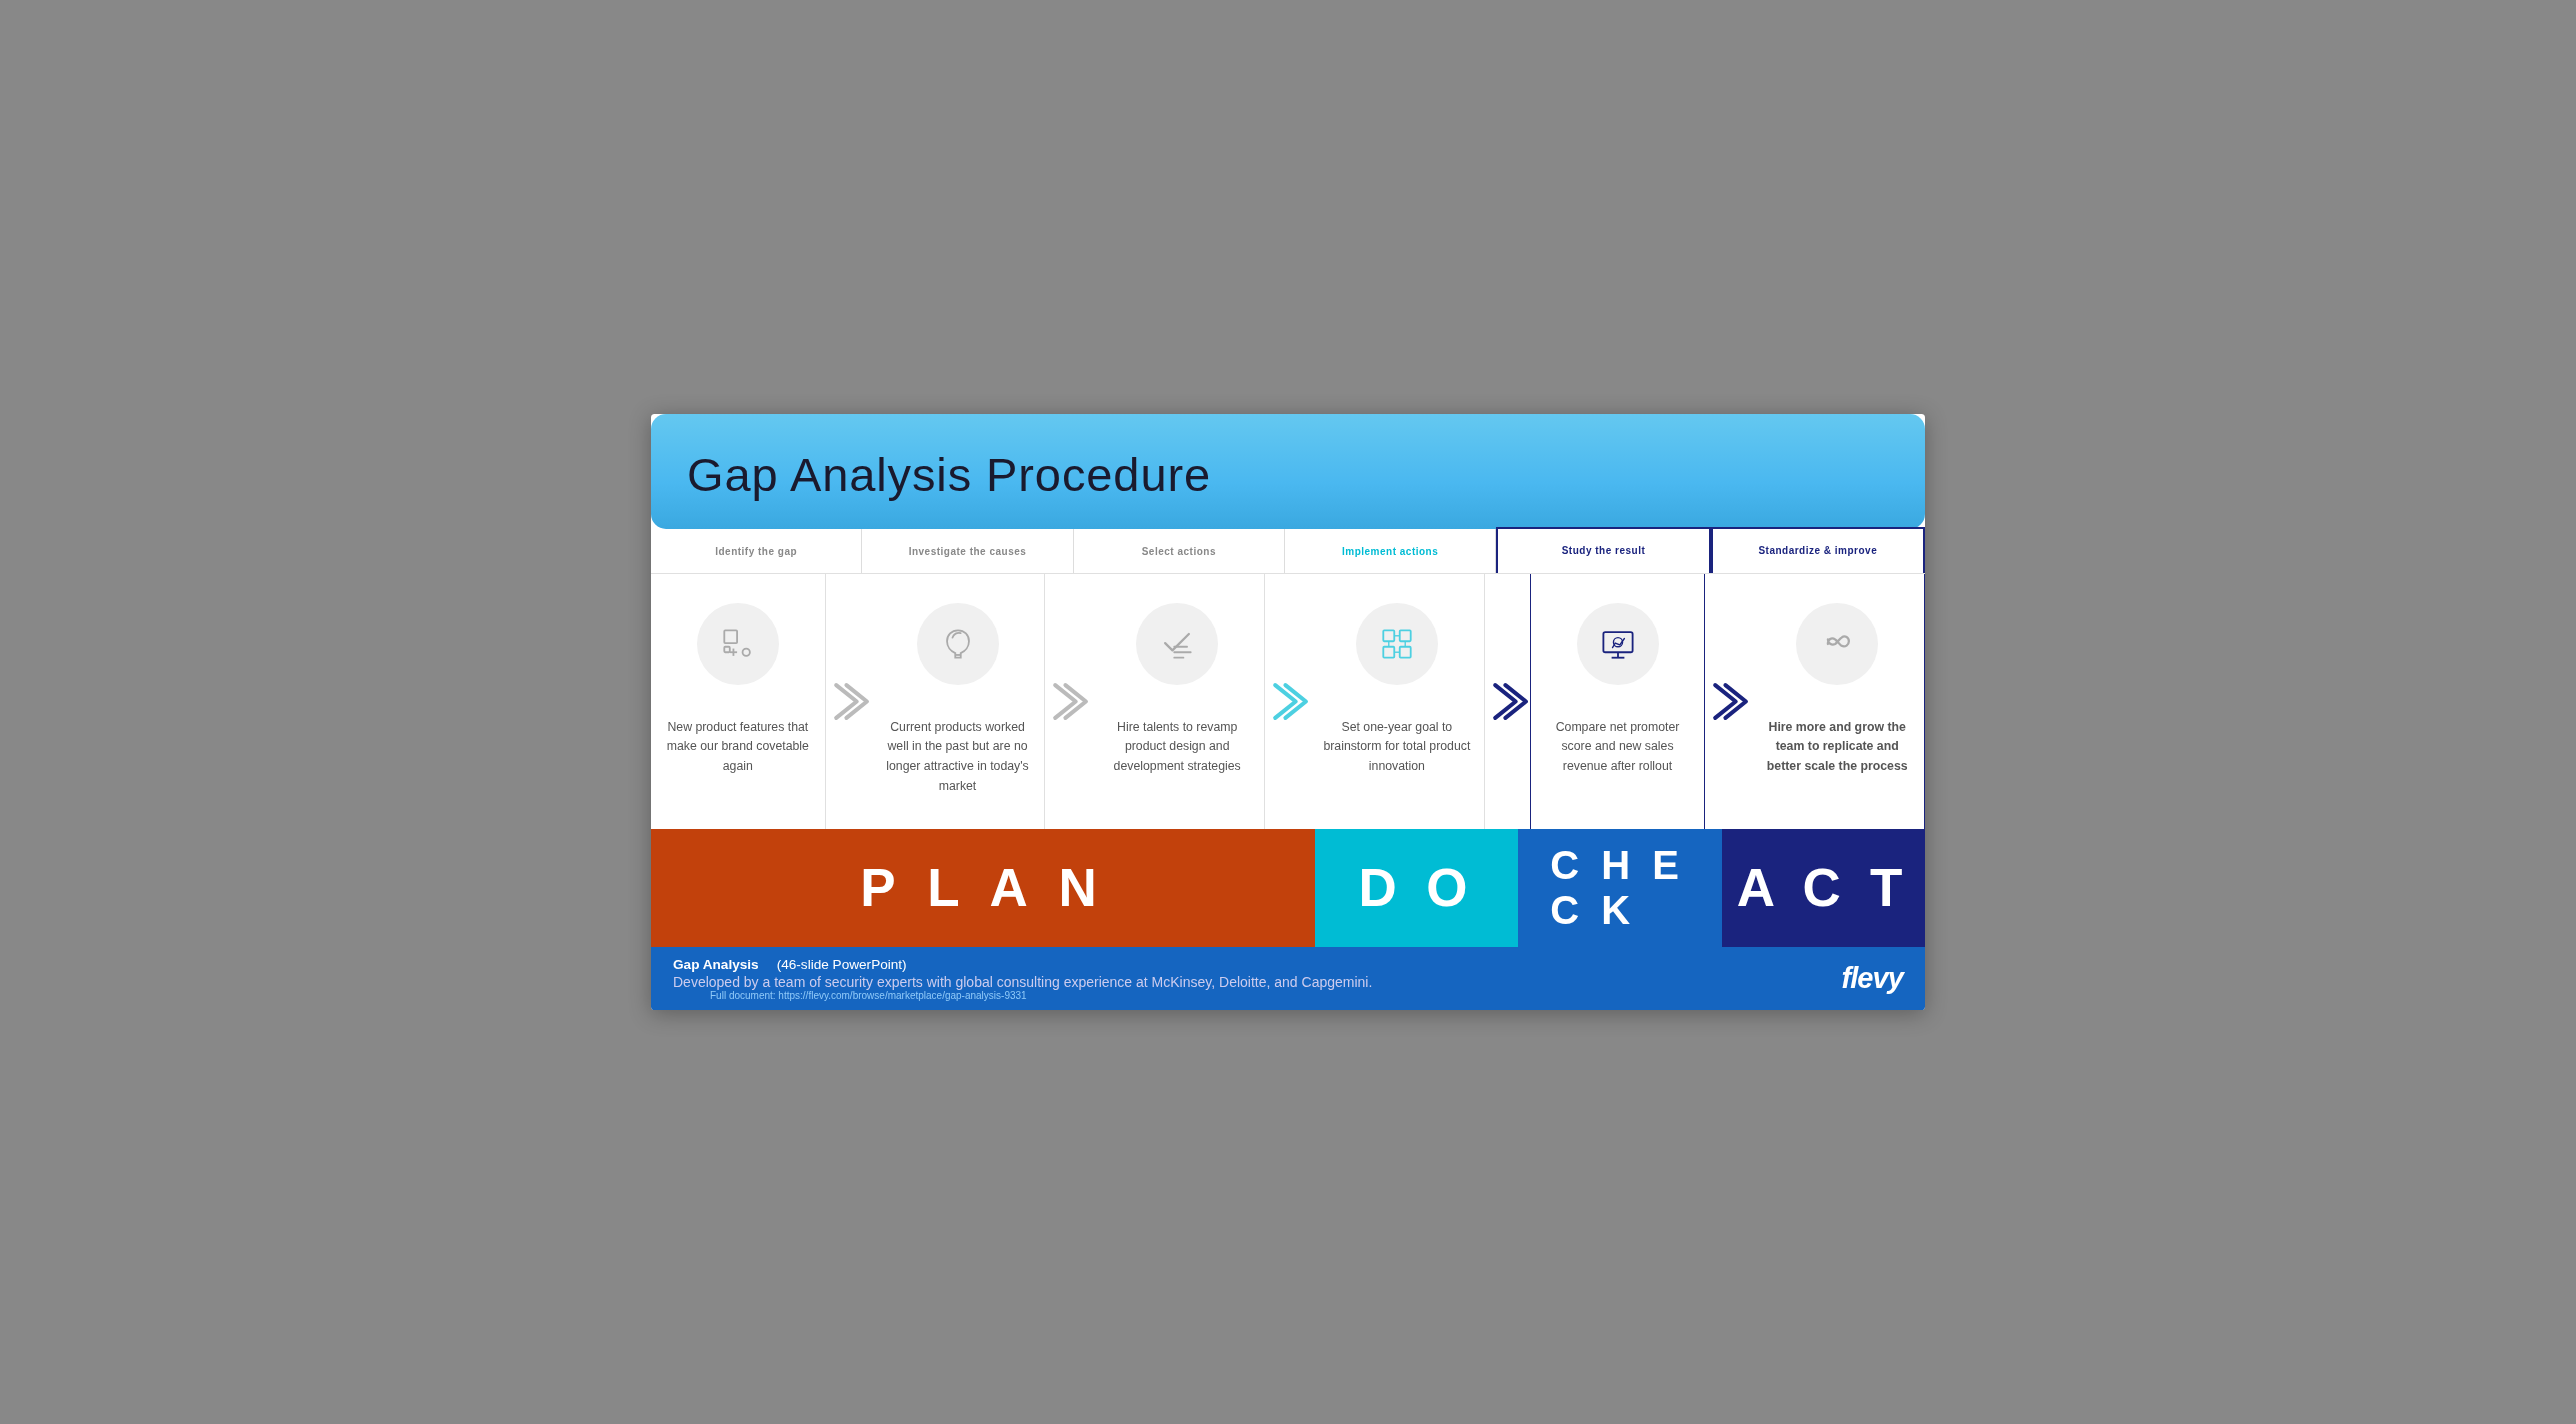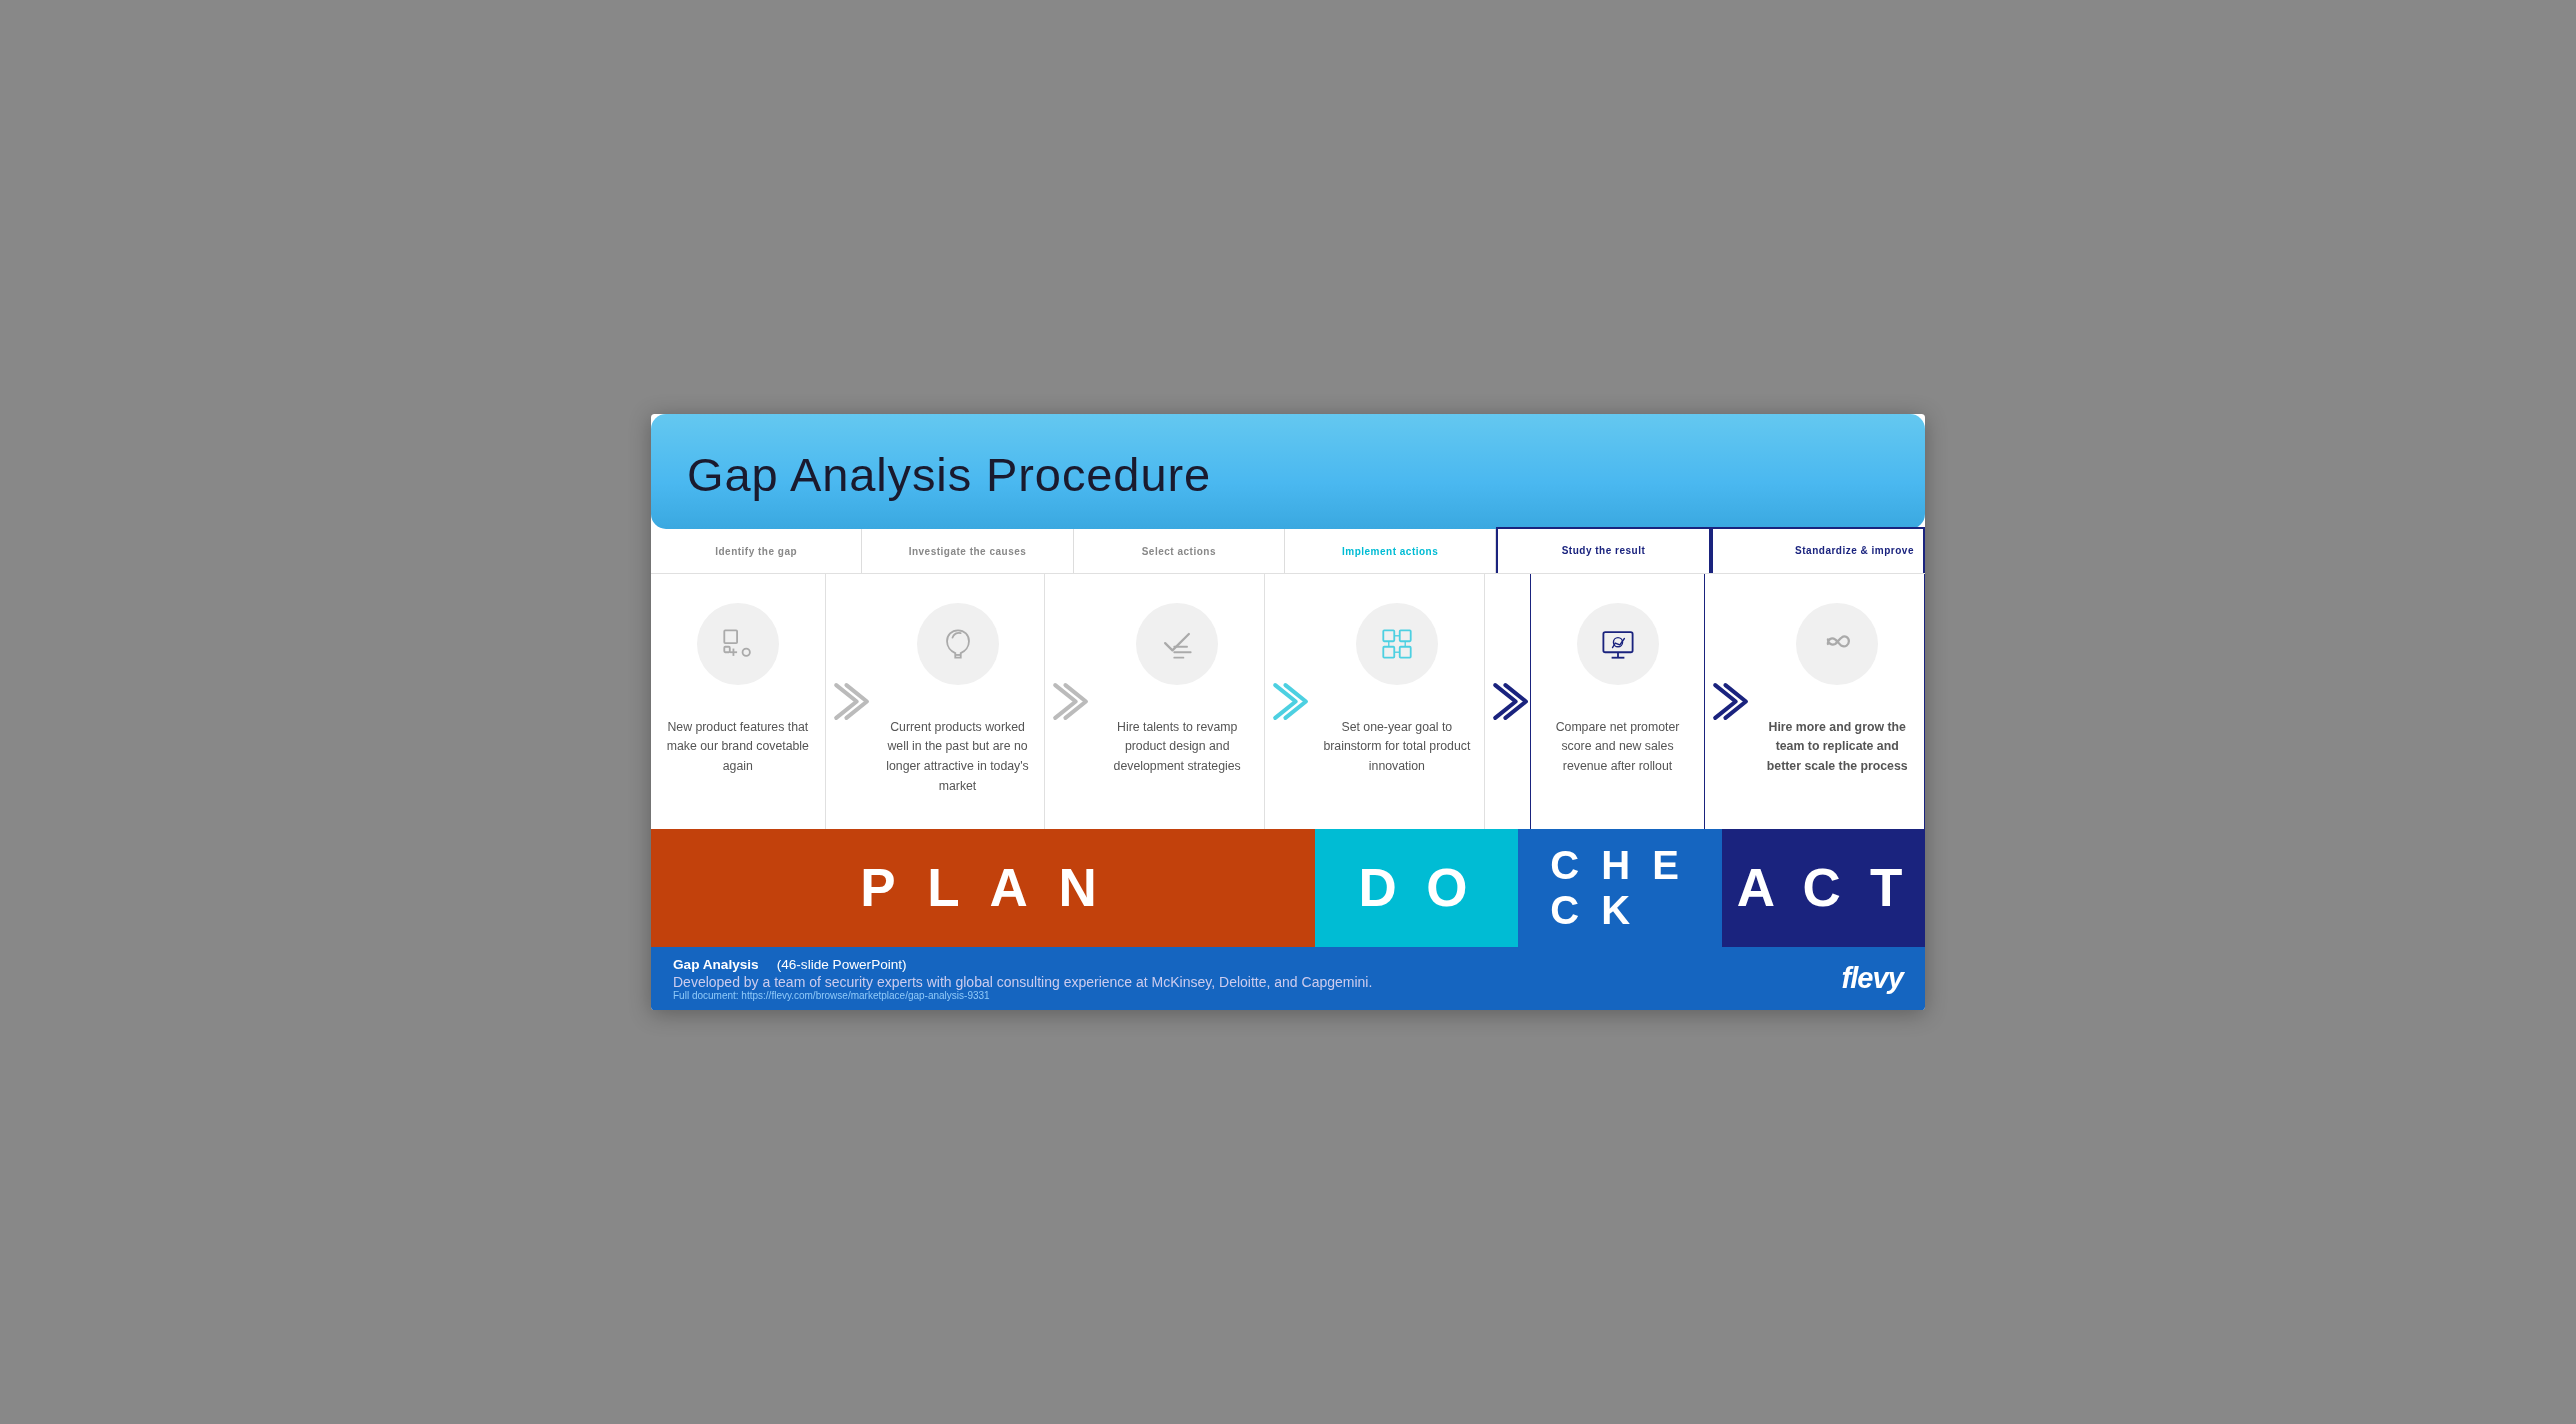--- a/index.html
+++ b/index.html
@@ -39,21 +39,21 @@
     .col-header {
       flex: 1;
       text-align: center;
       padding: 16.4px 9px;
       font-size: 10px;
       font-weight: 600;
       color: #888;
       border-right: 0.9px solid #ddd;
       letter-spacing: 0.5px;
     }
-    .col-header:last-child { border-right: none; text-align: right; }
+    .col-header:last-child { border-right: none; }
     .col-header.active-blue {
       color: #00bcd4;
       font-weight: 700;
     }
     .col-header.active-dark {
       color: #1a237e;
       font-weight: 700;
       border: 2.7px solid #1a237e;
       border-bottom: none;
       margin-top: -2.7px;
@@ -160,20 +160,21 @@
       color: #fff;
     }
     .footer-sub {
       font-size: 14px;
       color: #cce;
       margin-top: 1.8px;
     }
     .footer-link {
       font-size: 10px;
       color: #90caf9;
+      margin-left: 37px;
     }
     .footer-logo {
       font-size: 29px;
       font-weight: 900;
       color: #fff;
       font-style: italic;
       letter-spacing: -0.9px;
     }
     
     .main-content {

